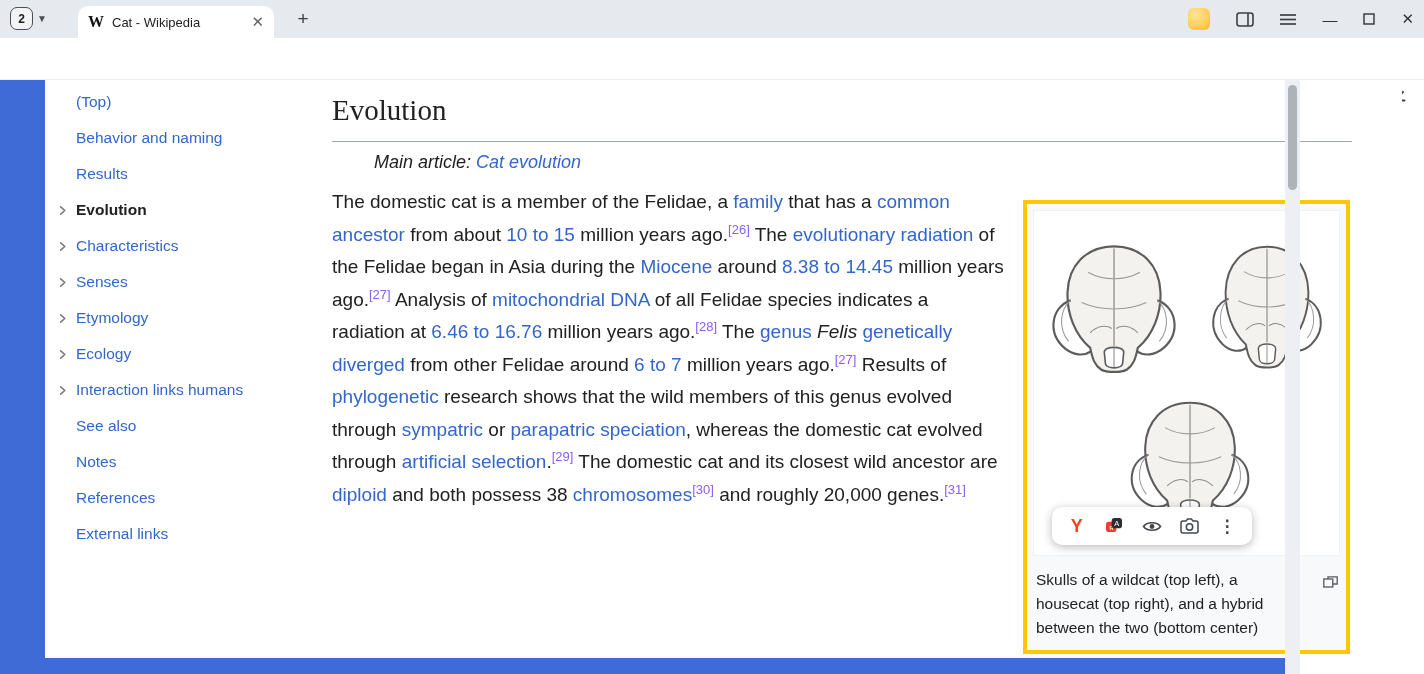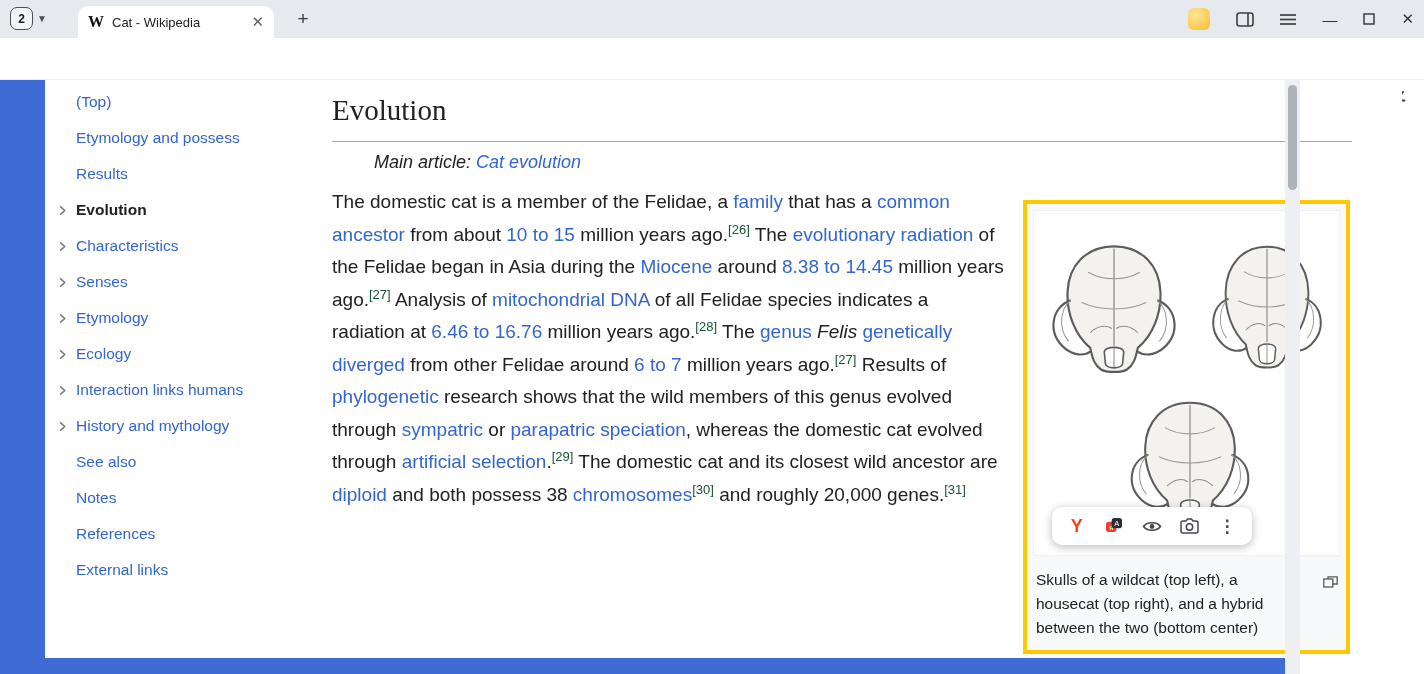--- a/index.html
+++ b/index.html
@@ -44,21 +44,21 @@
   .chev { width:19px; display:flex; align-items:center; }
   .toc-label { font-size:15.5px; color:#3366cc; }
   .toc-item.active .toc-label { color:#202122; font-weight:bold; }
 
   
   .main { position:absolute; left:287px; top:0; width:1022px; }
   .heading { font-family:"Liberation Serif", serif; font-weight:normal; font-size:29px; color:#202122; margin-top:14px; padding-bottom:14px; border-bottom:1px solid #a2a9b1; width:1020px; }
   .hatnote { margin-top:10px; margin-left:42px; font-size:18px; font-style:italic; color:#202122; }
   .para { margin-top:13px; width:672px; font-size:19px; line-height:32.5px; color:#202122; }
   .wlink { color:#3366cc; text-decoration:none; cursor:pointer; }
-  sup.ref { font-size:13px; line-height:0; color:#14532d; cursor:pointer; }
+  sup.ref { font-size:13px; line-height:0; color:#8b5cf6; cursor:pointer; }
 
   
   .fig { position:absolute; left:978px; top:120px; width:327px; border:4px solid #ffc800; background:#f8f9fa; }
   .fig-img { margin:6px; width:307px; height:346px; background:#fff; border:1px solid #f0f1f3; position:relative; cursor:pointer; }
   .img-toolbar { position:absolute; left:18px; bottom:10px; width:200px; height:38px; background:#fff; border-radius:10px; box-shadow:0 2px 10px rgba(0,0,0,.28); display:flex; align-items:center; justify-content:space-around; padding:0 6px; }
   .tb-btn { display:grid; place-items:center; width:26px; height:26px; cursor:pointer; }
   .y-logo { color:#fc3f1d; font-weight:bold; font-size:18px; font-family:"Liberation Sans", sans-serif; }
   .kebab { color:#44484e; font-size:17px; font-weight:bold; }
   figcaption { position:relative; padding:6px 48px 10px 9px; font-size:15.5px; line-height:24px; color:#202122; }
   .magnify { position:absolute; right:8px; top:9px; cursor:pointer; }
@@ -188,21 +188,21 @@
               </svg>
           </span>
           <span class="toc-label">(Top)</span>
         </div>
           <div class="toc-item">
           <span class="chev" style="visibility: hidden;">
             <svg width="11" height="11" viewBox="0 0 12 12">
                 <path d="M4 2 L8.5 6 L4 10" fill="none" stroke="#72777d" stroke-width="1.6" stroke-linecap="round" stroke-linejoin="round"></path>
               </svg>
           </span>
-          <span class="toc-label">Etymology and possess</span>
+          <span class="toc-label">Behavior and naming</span>
         </div>
           <div class="toc-item">
           <span class="chev" style="visibility: hidden;">
             <svg width="11" height="11" viewBox="0 0 12 12">
                 <path d="M4 2 L8.5 6 L4 10" fill="none" stroke="#72777d" stroke-width="1.6" stroke-linecap="round" stroke-linejoin="round"></path>
               </svg>
           </span>
           <span class="toc-label">Results</span>
         </div>
           <div class="toc-item active">
@@ -245,28 +245,20 @@
           </span>
           <span class="toc-label">Ecology</span>
         </div>
           <div class="toc-item">
           <span class="chev">
             <svg width="11" height="11" viewBox="0 0 12 12">
                 <path d="M4 2 L8.5 6 L4 10" fill="none" stroke="#72777d" stroke-width="1.6" stroke-linecap="round" stroke-linejoin="round"></path>
               </svg>
           </span>
           <span class="toc-label">Interaction links humans</span>
-        </div>
-          <div class="toc-item">
-          <span class="chev">
-            <svg width="11" height="11" viewBox="0 0 12 12">
-                <path d="M4 2 L8.5 6 L4 10" fill="none" stroke="#72777d" stroke-width="1.6" stroke-linecap="round" stroke-linejoin="round"></path>
-              </svg>
-          </span>
-          <span class="toc-label">History and mythology</span>
         </div>
           <div class="toc-item">
           <span class="chev" style="visibility: hidden;">
             <svg width="11" height="11" viewBox="0 0 12 12">
                 <path d="M4 2 L8.5 6 L4 10" fill="none" stroke="#72777d" stroke-width="1.6" stroke-linecap="round" stroke-linejoin="round"></path>
               </svg>
           </span>
           <span class="toc-label">See also</span>
         </div>
           <div class="toc-item">

